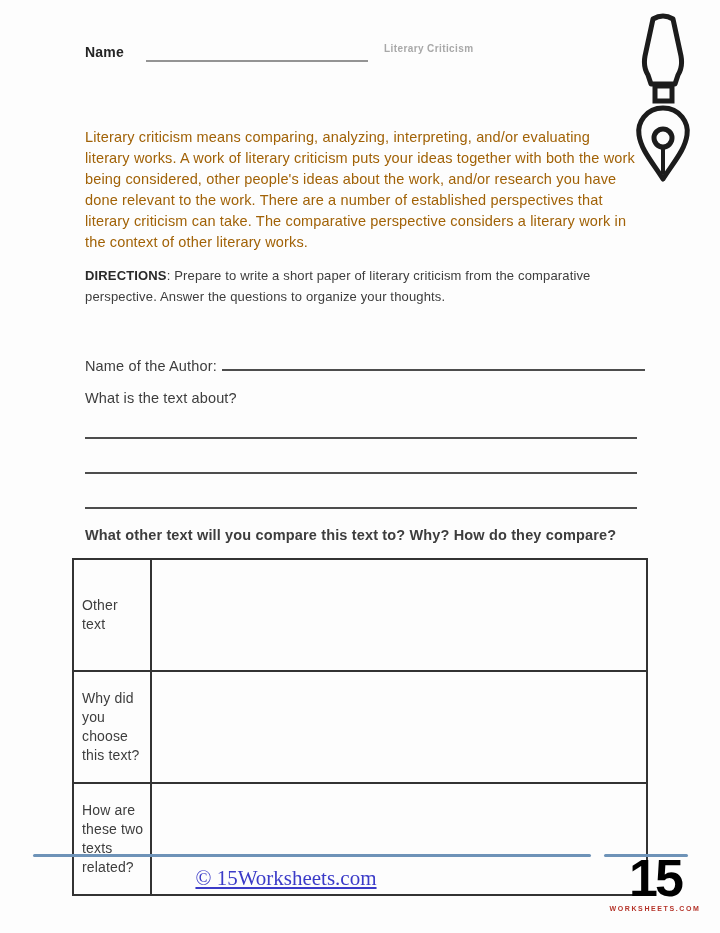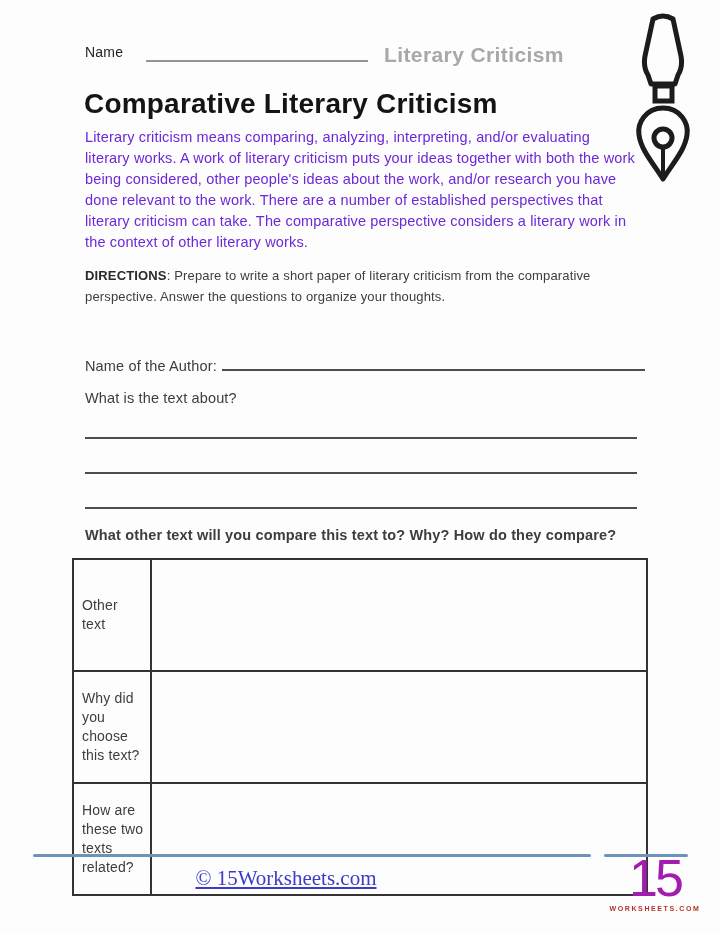--- a/index.html
+++ b/index.html
@@ -11,48 +11,48 @@
     margin: 0 auto;
     background: #fdfdfd;
     font-family: "Liberation Sans", sans-serif;
     color: #3d3d3d;
     overflow: hidden;
   }
 
   
   .name-label {
     position: absolute; left: 85px; top: 44px;
-    font-size: 14px; font-weight: normal; color: #242424;
+    font-size: 14px; font-weight: bold; color: #242424;
     letter-spacing: 0.2px;
   }
   .name-line {
     position: absolute; left: 146px; top: 43px;
     width: 222px; height: 19px;
     border-bottom: 2px solid #949494;
   }
   .topic-label {
     position: absolute; left: 384px; top: 43px;
-    font-size: 21px; font-weight: bold; color: #a8a8a8;
+    font-size: 10px; font-weight: bold; color: #a8a8a8;
     letter-spacing: 0.4px;
     text-align: center;
   }
 
   
   .pen-icon { position: absolute; left: 622px; top: 12px; }
 
   
   .page-title {
     position: absolute; left: 84px; top: 88px;
     font-size: 28px; font-weight: 800; color: #141414;
     letter-spacing: 0.2px;
   }
   .intro {
     position: absolute; left: 85px; top: 127px; width: 553px;
     font-size: 14.5px; line-height: 21px; letter-spacing: 0.15px;
-    color: #6d28d9;
+    color: #a16207;
   }
   .directions {
     position: absolute; left: 85px; top: 265px; width: 553px;
     font-size: 13px; line-height: 21px; letter-spacing: 0.15px;
     color: #3d3d3d;
   }
   .directions b { color: #2a2a2a; }
 
   
   .field-row {
@@ -115,22 +115,22 @@
     font-family: "Liberation Serif", serif;
     font-size: 21px; color: #3b3bc8;
     text-decoration: underline; cursor: pointer;
   }
 
   .logo {
     position: absolute; left: 608px; top: 853px; width: 94px;
     text-align: center;
   }
   .logo-number {
-    font-size: 52px; font-weight: 400; line-height: 0.98;
-    color: #a21caf; letter-spacing: -3px;
+    font-size: 52px; font-weight: 700; line-height: 0.98;
+    color: #000000; letter-spacing: -3px;
     font-family: "Liberation Sans", sans-serif;
   }
   .logo-caption {
     margin-top: 1px;
     font-size: 7px; font-weight: bold; color: #b5342a;
     letter-spacing: 1.6px; white-space: nowrap;
   }
 </style>
 </head>
 <body>
@@ -144,21 +144,20 @@
   <div class="pen-icon">
     <svg width="82" height="172" viewBox="0 0 82 172" fill="none" xmlns="http://www.w3.org/2000/svg">
       <path d="M31 7 Q41 1 51 7 L59 44 Q61 55 56 63 L53 72 L29 72 L26 63 Q21 55 23 44 Z" stroke="#1c1c1c" stroke-width="5" stroke-linejoin="round" fill="none"></path>
       <rect x="33" y="74" width="17" height="15" stroke="#1c1c1c" stroke-width="5" fill="none"></rect>
       <path d="M41 96 C24 96 15 111 17 123 C19 138 31 151 41 167 C51 151 63 138 65 123 C67 111 58 96 41 96 Z" stroke="#1c1c1c" stroke-width="5" stroke-linejoin="round" fill="none"></path>
       <circle cx="41" cy="126" r="9" stroke="#1c1c1c" stroke-width="5" fill="none"></circle>
       <line x1="41" y1="136" x2="41" y2="162" stroke="#1c1c1c" stroke-width="4"></line>
     </svg>
   </div>
 
-  <h1 class="page-title">Comparative Literary Criticism</h1>
   <p class="intro">Literary criticism means comparing, analyzing, interpreting, and/or evaluating literary works. A work of literary criticism puts your ideas together with both the work being considered, other people's ideas about the work, and/or research you have done relevant to the work. There are a number of established perspectives that literary criticism can take. The comparative perspective considers a literary work in the context of other literary works.</p>
 
   <p class="directions"><b>DIRECTIONS</b><span>: Prepare to write a short paper of literary criticism from the comparative perspective. Answer the questions to organize your thoughts.</span></p>
 
 
   <div class="field-row row-author-name">
     <span class="label">Name of the Author:</span>
     <span class="fill"></span>
   </div>
 

